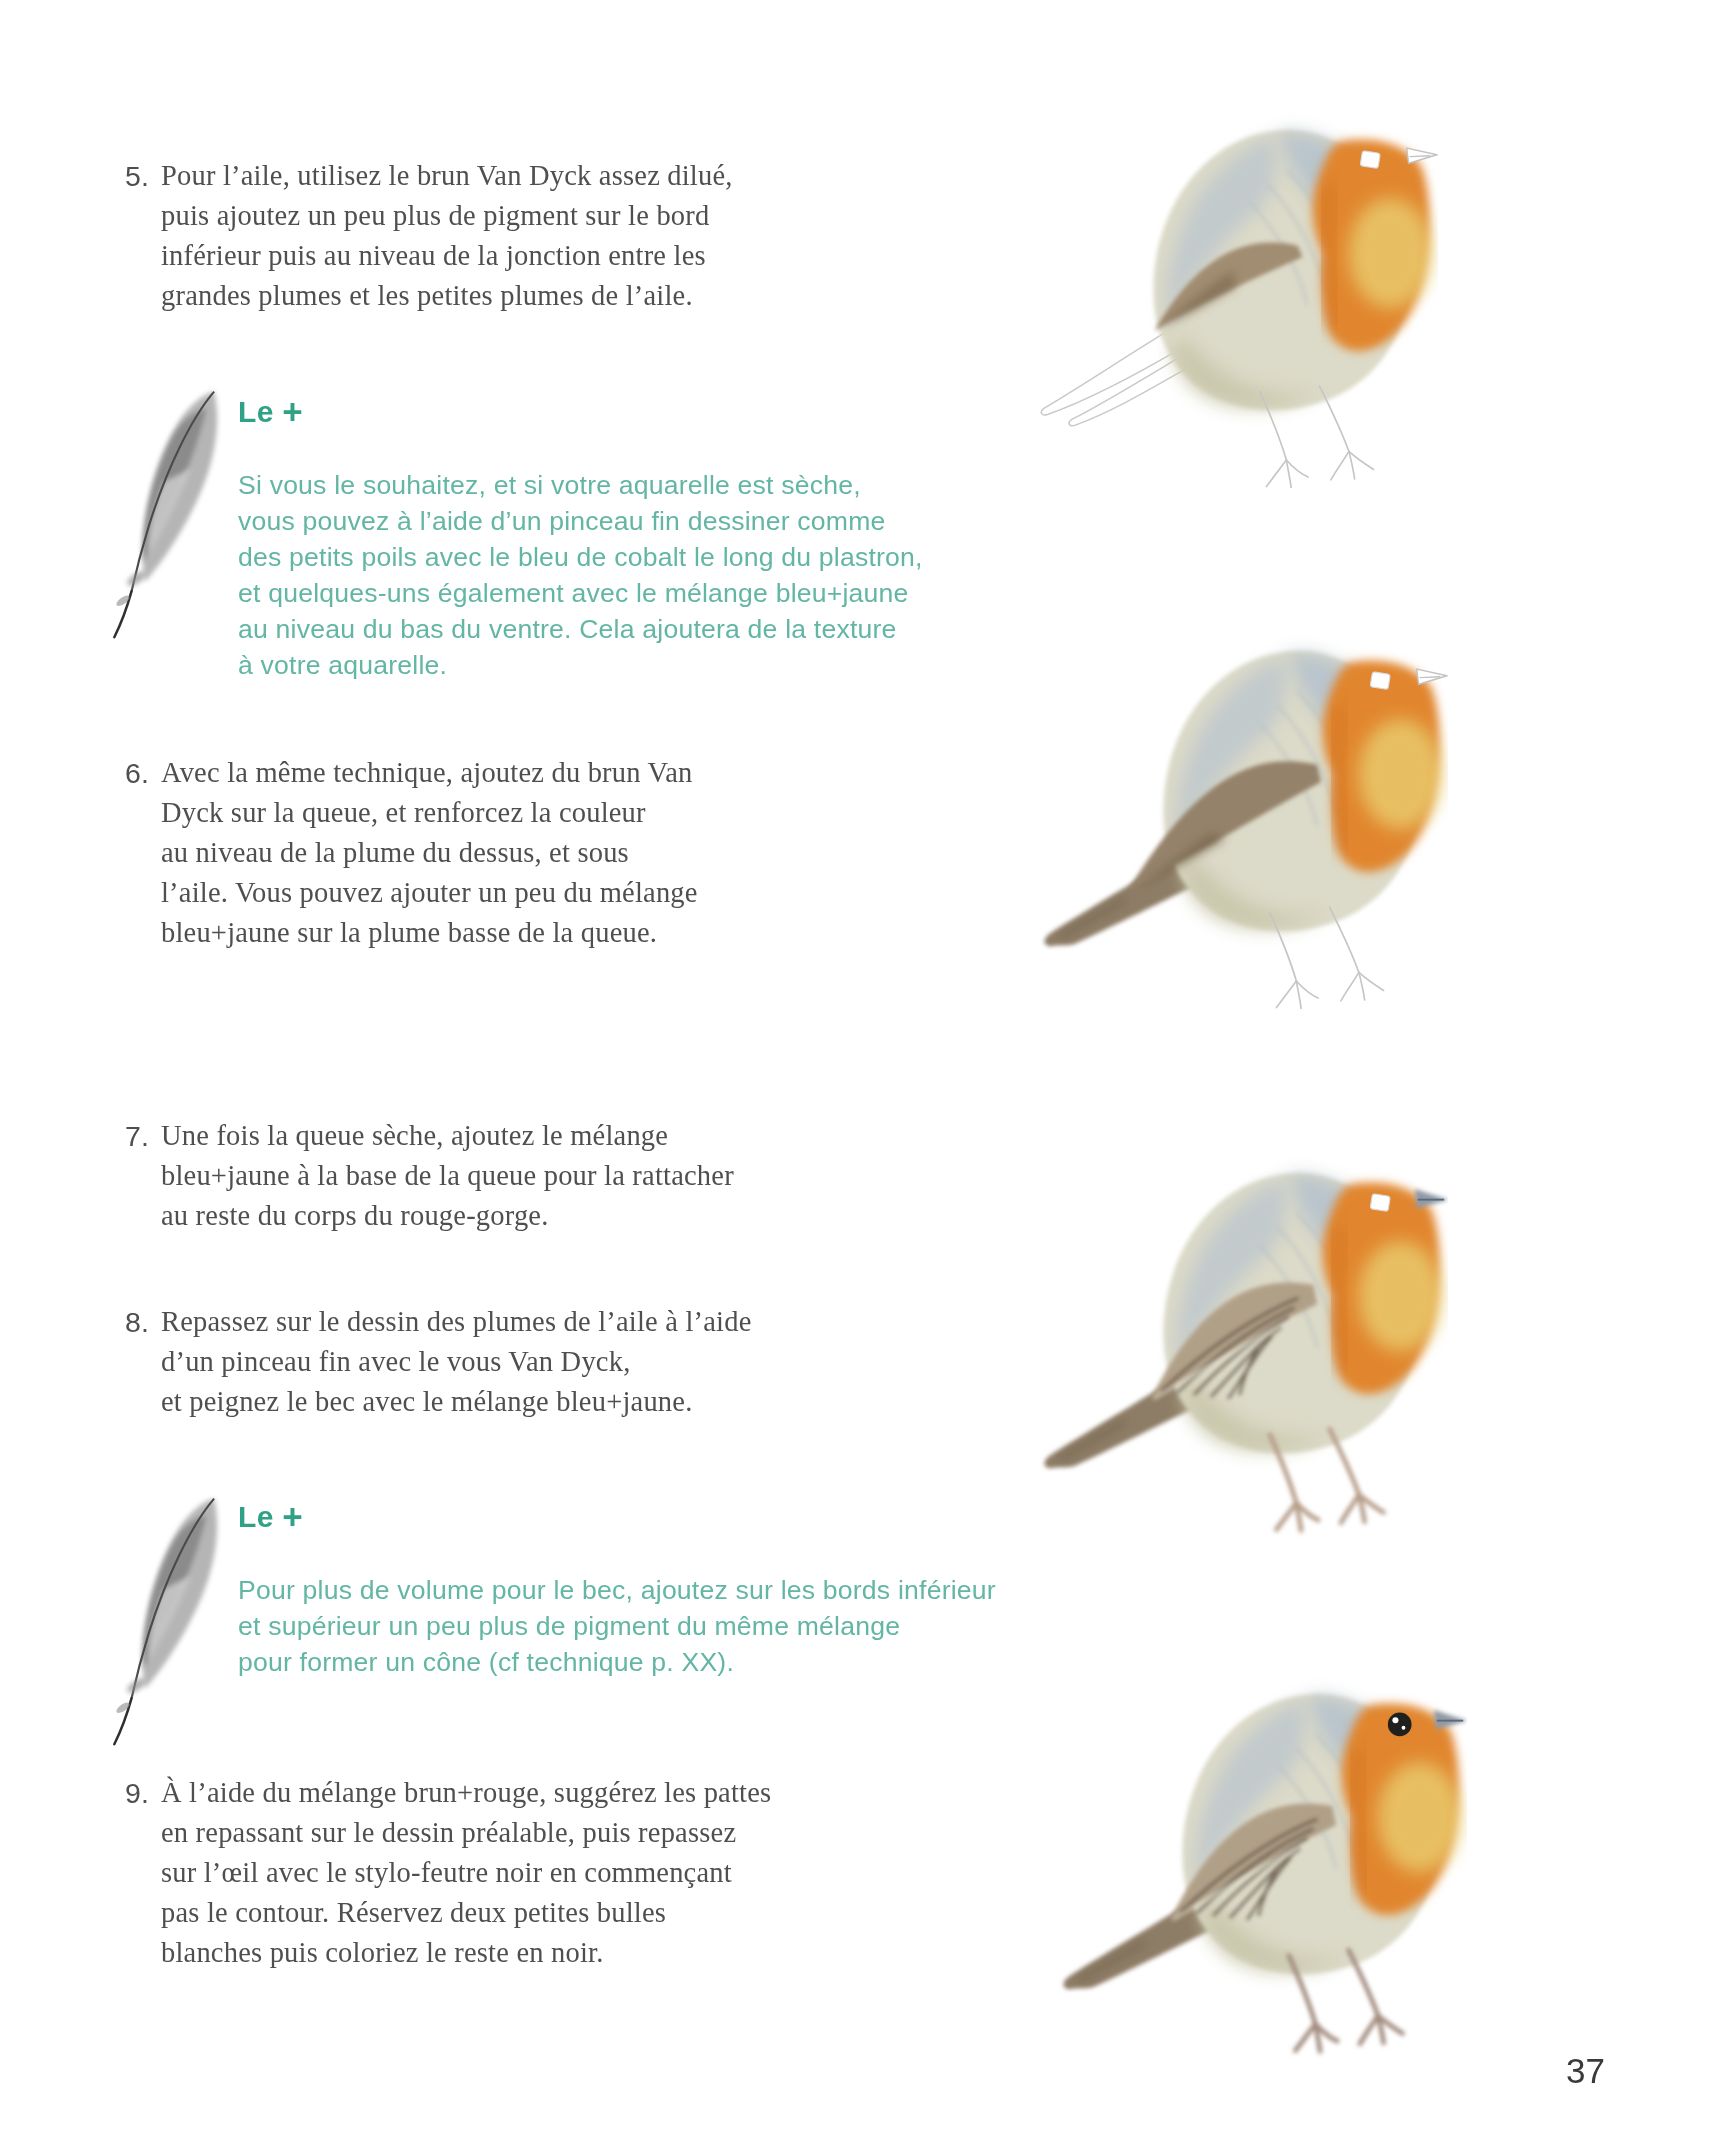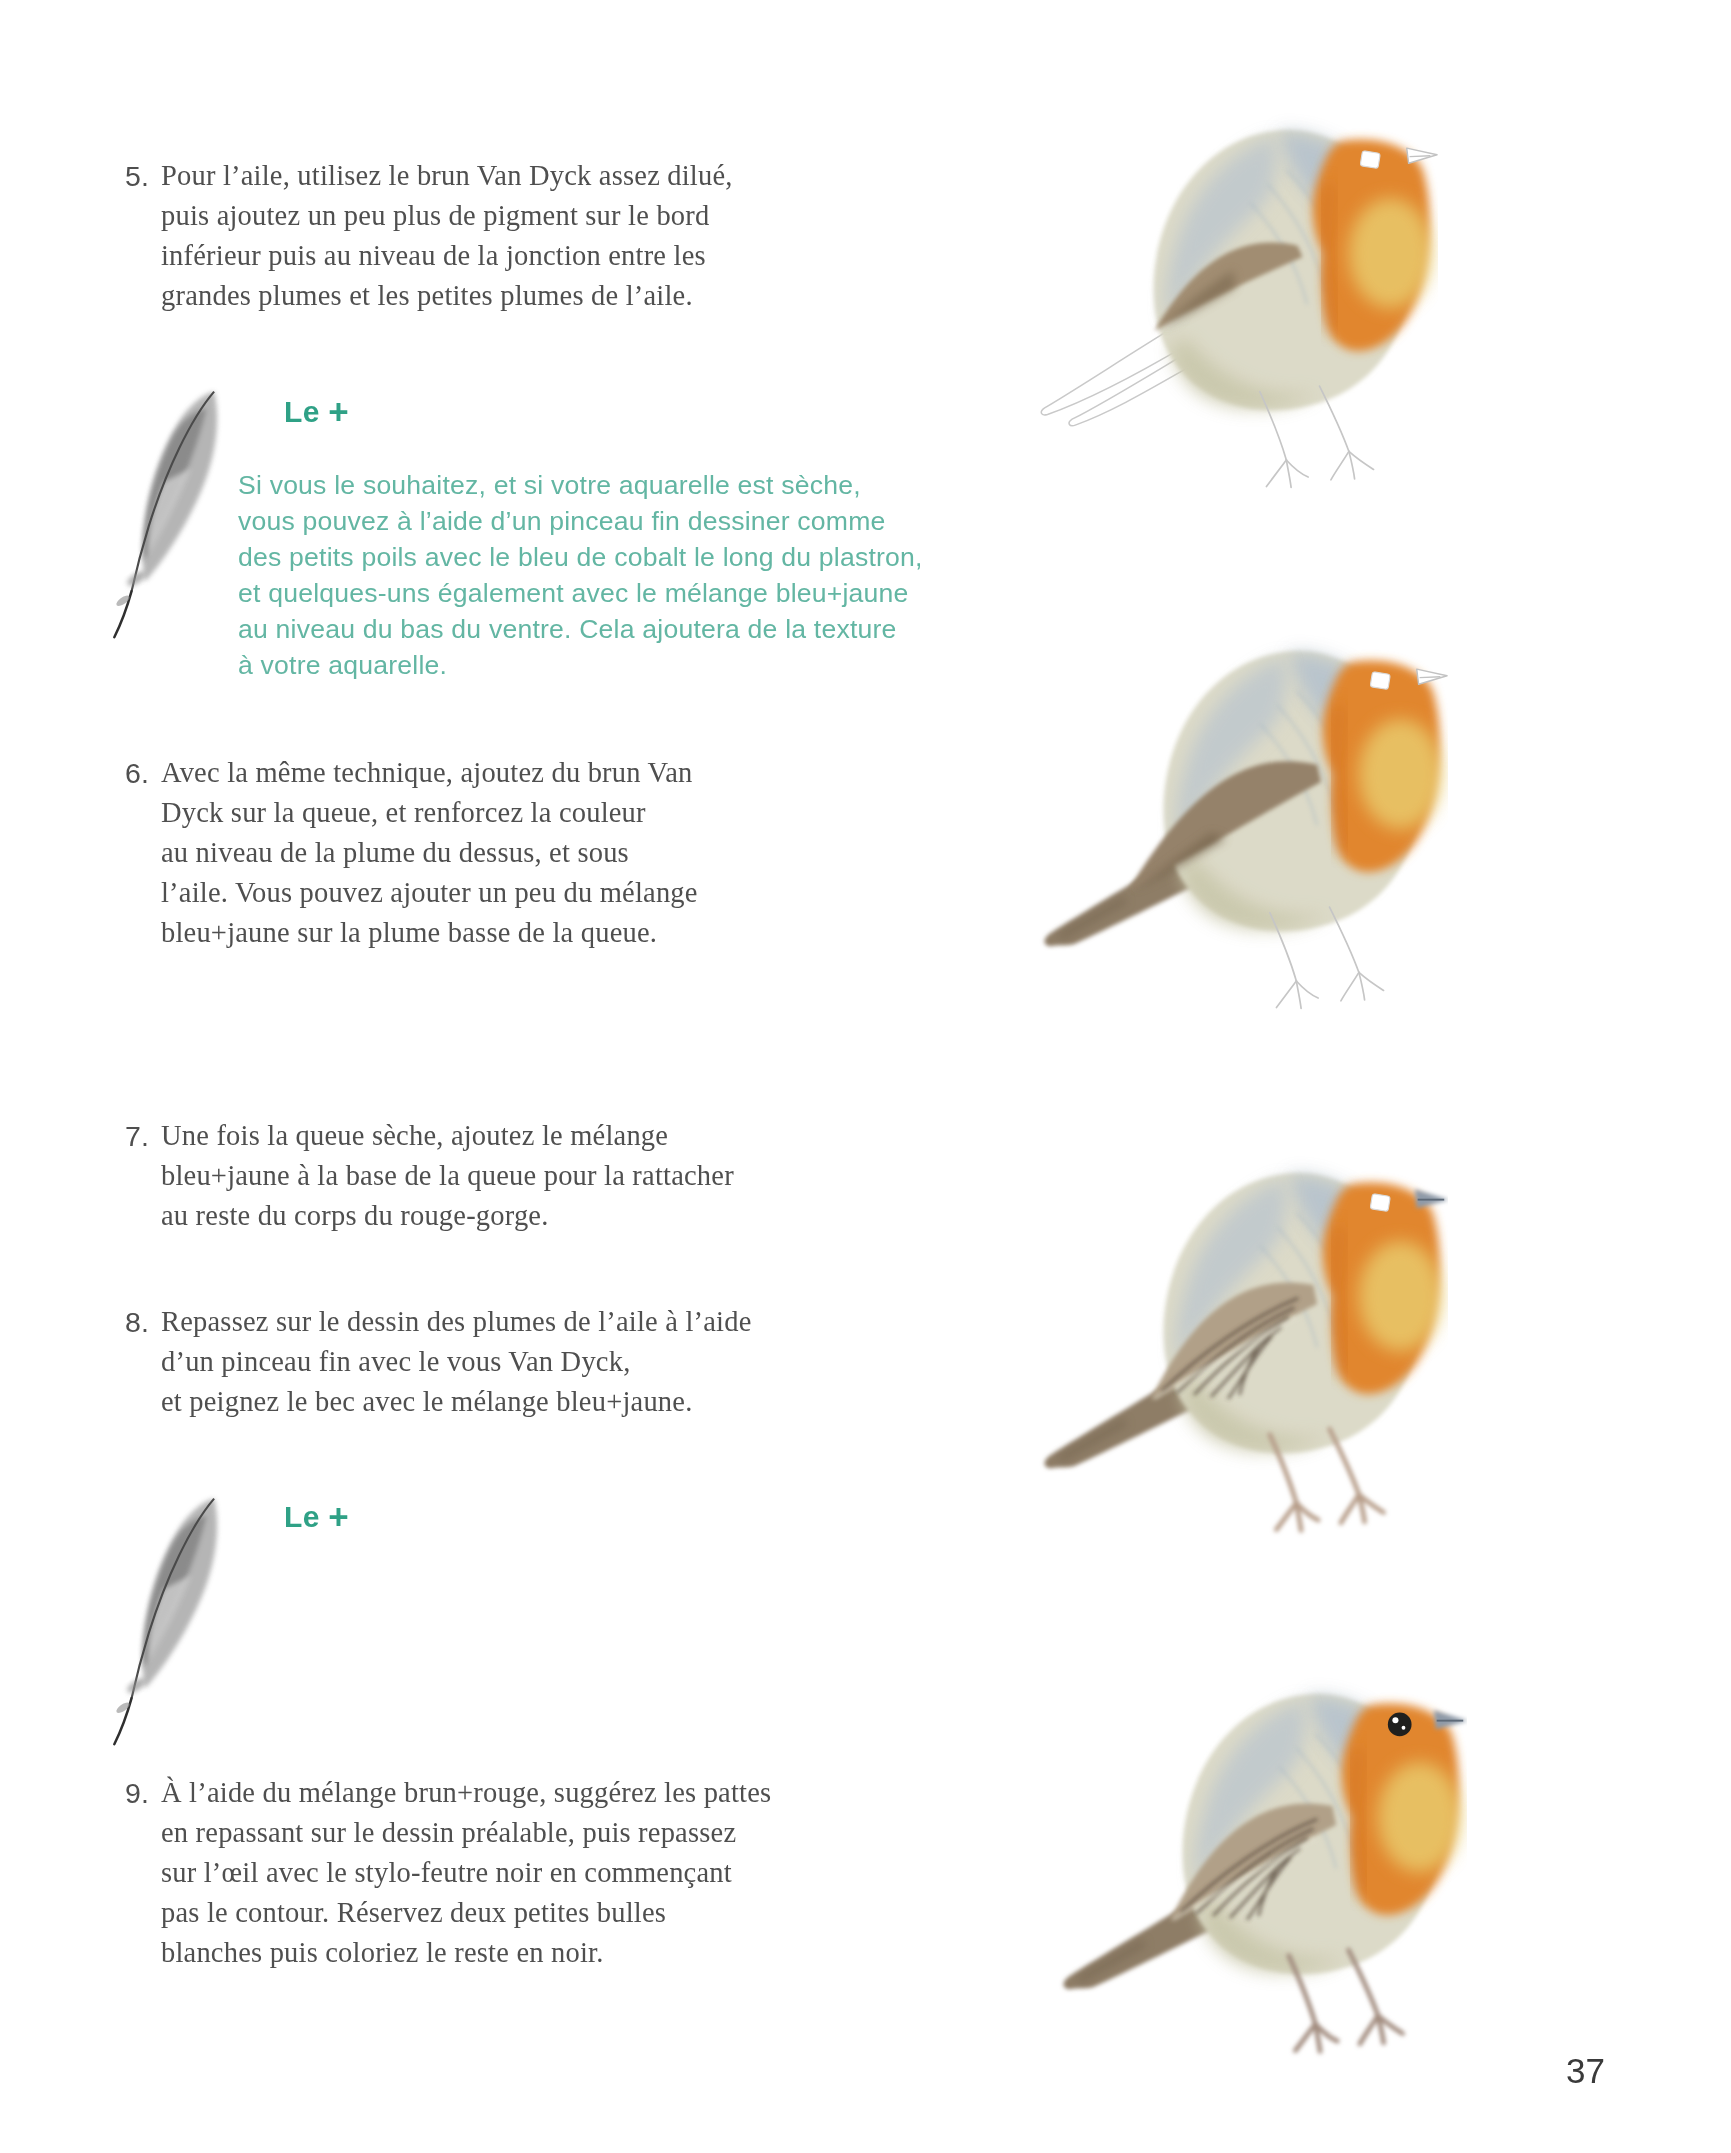--- a/index.html
+++ b/index.html
@@ -5,21 +5,21 @@
   html,body{margin:0;padding:0;background:#ffffff;}
   body{width:1731px;height:2153px;position:relative;font-family:"Liberation Sans",sans-serif;}
   .page{position:absolute;inset:0;background:#ffffff;overflow:hidden;}
 
   .step{position:absolute;display:flex;color:#4f4f4f;font-size:28.5px;line-height:40px;letter-spacing:0.2px;}
   .step .num{flex:none;width:36px;}
   .step .txt{white-space:pre-line;font-family:Liberation Serif, serif;}
 
   .feather{position:absolute;width:126px;height:261px;}
   .tip-block{position:absolute;}
-  .tip-heading{color:var(--accent,#2fa186);font-weight:bold;font-size:30px;letter-spacing:0.3px;margin-left:46px;}
+  .tip-heading{color:var(--accent,#2fa186);font-weight:bold;font-size:30px;letter-spacing:0.3px;}
   .tip-heading .plus{font-size:35px;font-weight:800;margin-left:8.7px;position:relative;top:1.9px;}
   .tip-text{color:var(--tiptext,#63b6a3);font-size:26.6px;line-height:36px;white-space:pre-line;margin-top:37px;letter-spacing:0.2px;}
 
   .bird{position:absolute;}
   .bird svg{display:block;}
 
   .page-number{position:absolute;left:1566px;top:2051px;font-size:35px;color:#3a3a3a;}
 </style>
 </head>
 <body>
@@ -94,20 +94,23 @@
   <path d="M88,90 C76,120 60,152 44,180 C42,160 48,130 60,104 Z" fill="#d4d4d4" opacity="0.75" filter="url(#fe2f)"></path>
   <path d="M112,10 C88,38 62,92 44,150 C36,176 30,200 26,218" fill="none" stroke="#4a4a4a" stroke-width="2.2"></path>
   <path d="M26,218 C21,236 15,252 8,266" stroke="#2f2f2f" stroke-width="2.6" fill="none" stroke-linecap="round"></path>
   <ellipse cx="31" cy="205" rx="11" ry="5" fill="#8c8c8c" opacity="0.7" transform="rotate(-35 31 205)" filter="url(#fe2f)"></ellipse>
   <ellipse cx="17" cy="228" rx="8" ry="3.5" fill="#9d9d9d" opacity="0.7" transform="rotate(-35 17 228)"></ellipse>
  </svg></div>
   <div class="tip-block" style="left:238px;top:1495px;">
     <div class="tip-heading">
       <span>Le</span><span class="plus">+</span>
     </div>
+    <div class="tip-text">Pour plus de volume pour le bec, ajoutez sur les bords inférieur
+et supérieur un peu plus de pigment du même mélange
+pour former un cône (cf technique p. XX).</div>
   </div>
 
   <section class="step" style="top:1773px;left:125px;">
     <span class="num">9.</span>
     <div class="txt">À l’aide du mélange brun+rouge, suggérez les pattes
 en repassant sur le dessin préalable, puis repassez
 sur l’œil avec le stylo-feutre noir en commençant
 pas le contour. Réservez deux petites bulles
 blanches puis coloriez le reste en noir.</div>
   </section>

